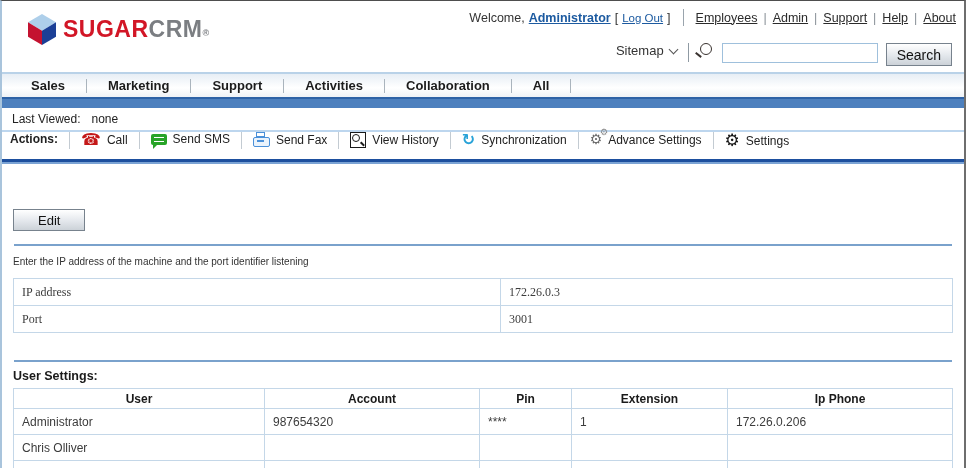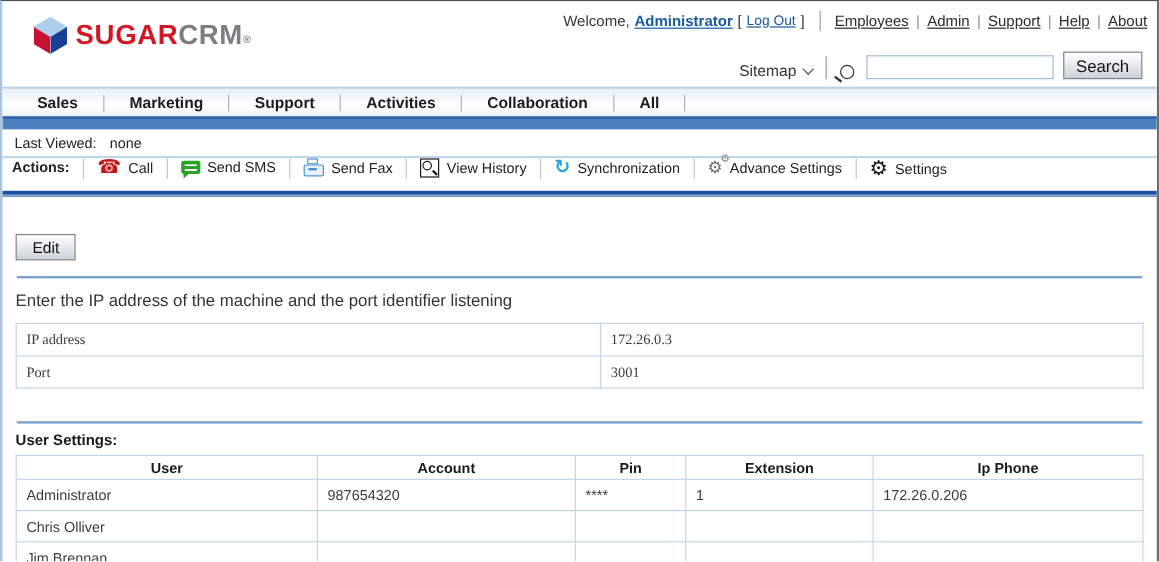--- a/index.html
+++ b/index.html
@@ -22,21 +22,21 @@
   .logotype .crm   { color:#7b7e82; }
   .logotype .reg   { font-size:9px; color:#7b7e82; vertical-align:1px; letter-spacing:0; }
   .hrow1 { position:absolute; top:8px; right:8px; display:flex; align-items:center; gap:7px; font-size:12.5px; color:#333; white-space:nowrap; }
   .welcome { display:flex; align-items:center; gap:4px; }
   .welcome .user { color:#1c5aa0; font-weight:bold; text-decoration:underline; cursor:pointer; }
   .welcome .logout { color:#1c5aa0; text-decoration:underline; font-size:11.5px; cursor:pointer; }
   .vdiv1 { width:1px; height:17px; background:#9aa4ad; margin:0 5px; }
   .top-links { display:flex; align-items:center; gap:6px; }
   .top-links .lnk { color:#2b2b2b; text-decoration:underline; cursor:pointer; }
   .sep { color:#8a9198; }
-  .hrow2 { position:absolute; top:42px; right:12px; display:flex; align-items:flex-end; gap:8px; font-size:13px; color:#333; }
+  .hrow2 { position:absolute; top:42px; right:12px; display:flex; align-items:flex-start; gap:8px; font-size:13px; color:#333; }
   .sitemap { display:flex; align-items:center; gap:6px; cursor:pointer; }
   .chev { width:6px; height:6px; border-right:1.6px solid #555; border-bottom:1.6px solid #555; transform:rotate(45deg); margin-bottom:3px; }
   .vdiv2 { width:1px; height:19px; background:#8f9aa3; margin:0 3px; }
   .mag { position:relative; width:10px; height:10px; border:1.7px solid #3a3330; border-radius:50%; margin-right:2px; }
   .mag::after { content:""; position:absolute; width:7px; height:1.8px; background:#3a3330; left:-6px; bottom:-2px; transform:rotate(38deg); }
   .search-input { width:156px; height:20px; border:1px solid #9fc0dc; font-size:12px; padding:0 4px; box-sizing:border-box; }
   .btn { background:linear-gradient(#ffffff,#e3e7ec 55%,#ccd2d8); border:1px solid #77828d; color:#111; font-size:13px; font-family:inherit; cursor:pointer; }
   .search-btn { height:23px; padding:0 10px; font-size:14px; }
   
   .tabs { height:23px; border-top:2px solid #b9d2e8; background:linear-gradient(#e7eef5,#ffffff 60%,#eef2f6);
@@ -67,23 +67,23 @@
   .sms-icon::after { content:""; position:absolute; left:2px; bottom:-4px; width:0; height:0;
                      border:3px solid transparent; border-top-color:#28a428; border-left-color:#28a428; }
   .fax-icon { position:relative; width:15px; height:8px; border:1.6px solid #4a90d9; border-radius:2px; background:#eaf3fc; display:inline-block; margin-top:5px; }
   .fax-icon::before { content:""; position:absolute; width:7px; height:3px; border:1.6px solid #4a90d9; background:#fff; top:-6px; left:2px; }
   .fax-icon::after { content:""; position:absolute; width:7px; height:2px; background:#4a90d9; left:3px; top:2px; }
   .history-icon { position:relative; width:14px; height:14px; border:1.6px solid #1a1a1a; background:#fff; display:inline-block; }
   .history-icon::before { content:""; position:absolute; width:6px; height:6px; border:1.6px solid #1a1a1a; border-radius:50%; left:1px; top:1px; }
   .history-icon::after { content:""; position:absolute; width:5px; height:1.8px; background:#1a1a1a; right:0px; bottom:2px; transform:rotate(45deg); }
   
   .main { padding:0 11px; }
-  .edit-btn { margin-top:31px; height:22px; padding:0 13px; }
+  .edit-btn { margin-top:45px; height:22px; padding:0 24px; }
   hr.blue { border:0; height:2px; background:#7aa2cc; margin:13px 1px 0 1px; }
-  .instruction { margin-top:10px; font-size:14px; color:#333; }
+  .instruction { margin-top:10px; font-size:10px; color:#333; }
   table.grid { width:100%; border-collapse:collapse; table-layout:fixed; font-size:12px; color:#3c3c3c; background:#fff; }
   table.grid td, table.grid th { border:1px solid #c4d7e8; padding:0 8px; overflow:hidden; white-space:nowrap; }
   table.conn { margin-top:11px;font-family:Liberation Serif, serif; }
   table.conn td { height:26px; }
   .us-title { margin-top:33px; font-weight:bold; font-size:12.5px; color:#1a1a1a; }
   table.users { margin-top:5px; }
   table.users th { height:19px; font-weight:bold; text-align:center; color:#1a1a1a; }
   table.users td { height:25px; }
 </style>
 </head>

